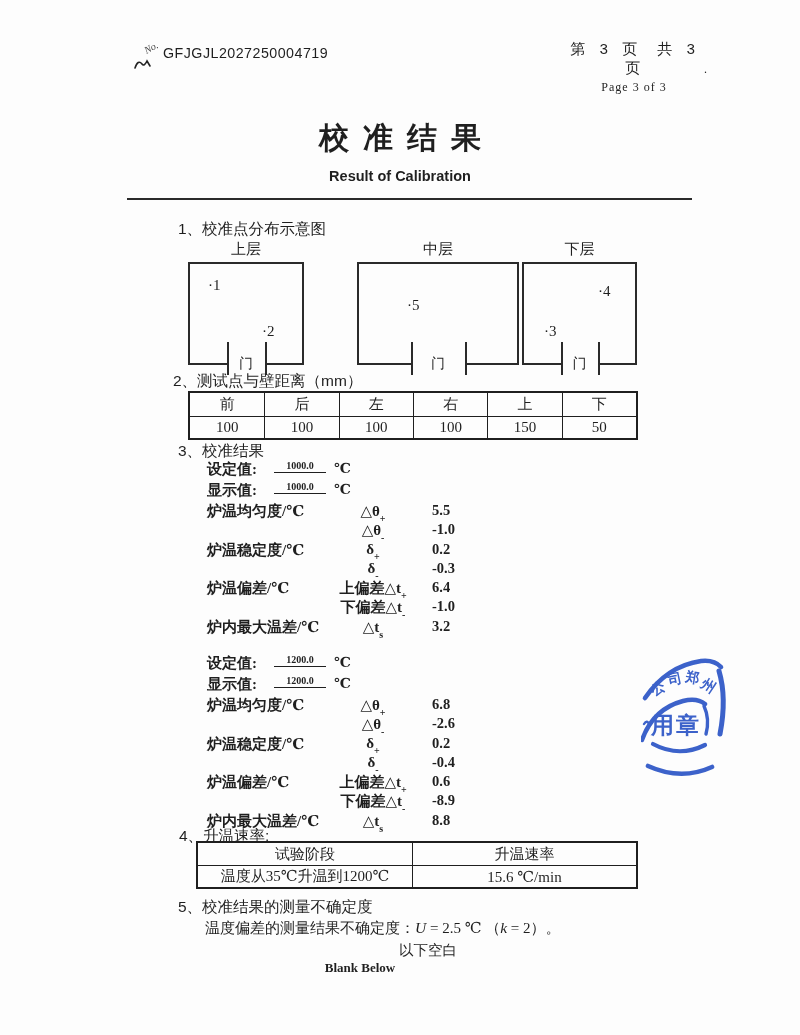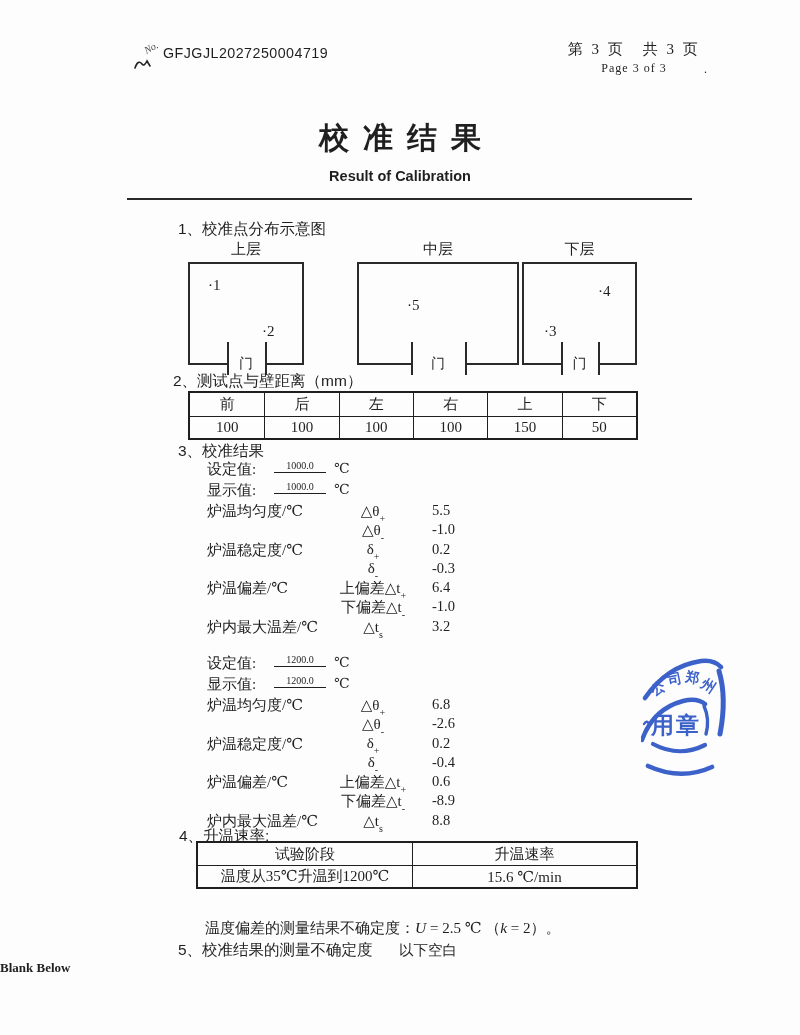--- a/index.html
+++ b/index.html
@@ -8,37 +8,37 @@
   .abs{position:absolute;}
   .sans{font-family:"Liberation Sans","DejaVu Sans",sans-serif;}
   .serif{font-family:"Liberation Serif","DejaVu Serif",serif;}
 
   
   .doc-no{left:163px;top:44px;font-size:15px;letter-spacing:.5px;transform:scaleX(.95);transform-origin:left;
           font-family:"Liberation Sans","DejaVu Sans",sans-serif;}
   .pen-no{left:144px;top:42px;font-size:10px;font-style:italic;transform:rotate(-28deg);opacity:.85;}
   .pen-squiggle{left:133px;top:56px;}
   .pg-wrap{left:560px;top:40px;width:148px;text-align:center;}
-  .pg-cn{font-size:15px;letter-spacing:2.5px;}
+  .pg-cn{font-size:15px;letter-spacing:2.5px;font-family:Liberation Mono, monospace;}
   .pg-en{font-size:12px;letter-spacing:1px;margin-top:2px;}
   .pg-dot{left:704px;top:62px;font-size:12px;}
 
   
   .title-cn{left:0;top:118px;width:800px;text-align:center;font-size:30px;font-weight:bold;
             letter-spacing:14px;text-indent:14px;}
   .title-en{left:0;top:168px;width:800px;text-align:center;font-size:14.5px;font-weight:bold;}
   .rule{left:127px;top:198px;width:565px;height:2px;background:#2a2a2a;}
 
   
   .h{font-size:15.5px;font-family:"Liberation Sans","DejaVu Sans",sans-serif;}
   .h1{left:178px;top:219px;}
   .h2{left:173px;top:371px;}
   .h3{left:178px;top:441px;text-align:center;}
   .h4{left:179px;top:826px;}
-  .h5{left:178px;top:897px;margin-top:43px;}
+  .h5{left:178px;top:897px;}
 
   
   .fbox{position:absolute;border:2px solid #2a2a2a;}
   .fbox .lbl{position:absolute;left:0;top:-24px;width:100%;text-align:center;font-size:15px;}
   .pt{position:absolute;font-size:15px;}
   .door-gap{position:absolute;left:33%;width:34%;bottom:-3px;height:4px;background:#fdfdfd;}
   .jamb{position:absolute;width:2px;height:33px;bottom:-12px;background:#2a2a2a;}
   .jamb.l{left:33%;} .jamb.r{left:67%;}
   .door-lbl{position:absolute;left:33%;width:34%;bottom:-10px;text-align:center;font-size:14px;}
 
@@ -47,38 +47,38 @@
   .grid .c{border-left:1px solid #1f1f1f;border-top:1px solid #1f1f1f;display:flex;
            align-items:center;justify-content:center;}
   .t2{left:188px;top:391px;width:446px;grid-template-columns:repeat(6,1fr);grid-template-rows:23px 22px;}
   .t2 .c:nth-child(6n+1){border-left:none;}
   .t2 .c:nth-child(-n+6){border-top:none;}
   .t4{left:196px;top:841px;width:438px;grid-template-columns:214px 1fr;grid-template-rows:22px 22px;}
   .t4 .c:nth-child(2n+1){border-left:none;}
   .t4 .c:nth-child(-n+2){border-top:none;}
 
   
-  .cal-block{position:absolute;left:0;width:800px;}
+  .cal-block{position:absolute;left:0;width:800px;font-weight:bold;}
   .cal-line{position:relative;height:19.3px;}
   .cal-line.s{height:21px;}
   .cal-lbl{position:absolute;left:207px;font-size:15px;white-space:nowrap;}
   .cal-uval{position:absolute;left:274px;width:52px;text-align:center;font-size:10px;
             border-bottom:1.4px solid #1f1f1f;padding-bottom:1px;}
   .cal-unit{position:absolute;left:334px;font-size:14px;}
   .cal-sym{position:absolute;left:320px;width:106px;text-align:center;font-size:15px;white-space:nowrap;}
   .cal-sym sub{font-size:10px;position:relative;top:2px;}
   .cal-val{position:absolute;left:432px;font-size:14.5px;}
 
   
   .s5-body{left:205px;top:919px;font-size:15px;}
   .s5-body .var{font-style:italic;font-size:15.5px;}
 
   
   .f-cn{left:0;top:941px;width:800px;text-align:center;font-size:14.5px;margin-left:28px;}
-  .f-en{left:0;top:960px;width:720px;text-align:left;font-size:13px;font-weight:bold;}
+  .f-en{left:0;top:960px;width:720px;text-align:center;font-size:13px;font-weight:bold;}
 
   
   .stamp{left:641px;top:650px;mix-blend-mode:multiply;opacity:.92;}
 </style>
 </head>
 <body>
 
 <div class="page">
 
   <span class="abs pen-no serif">No.</span>

